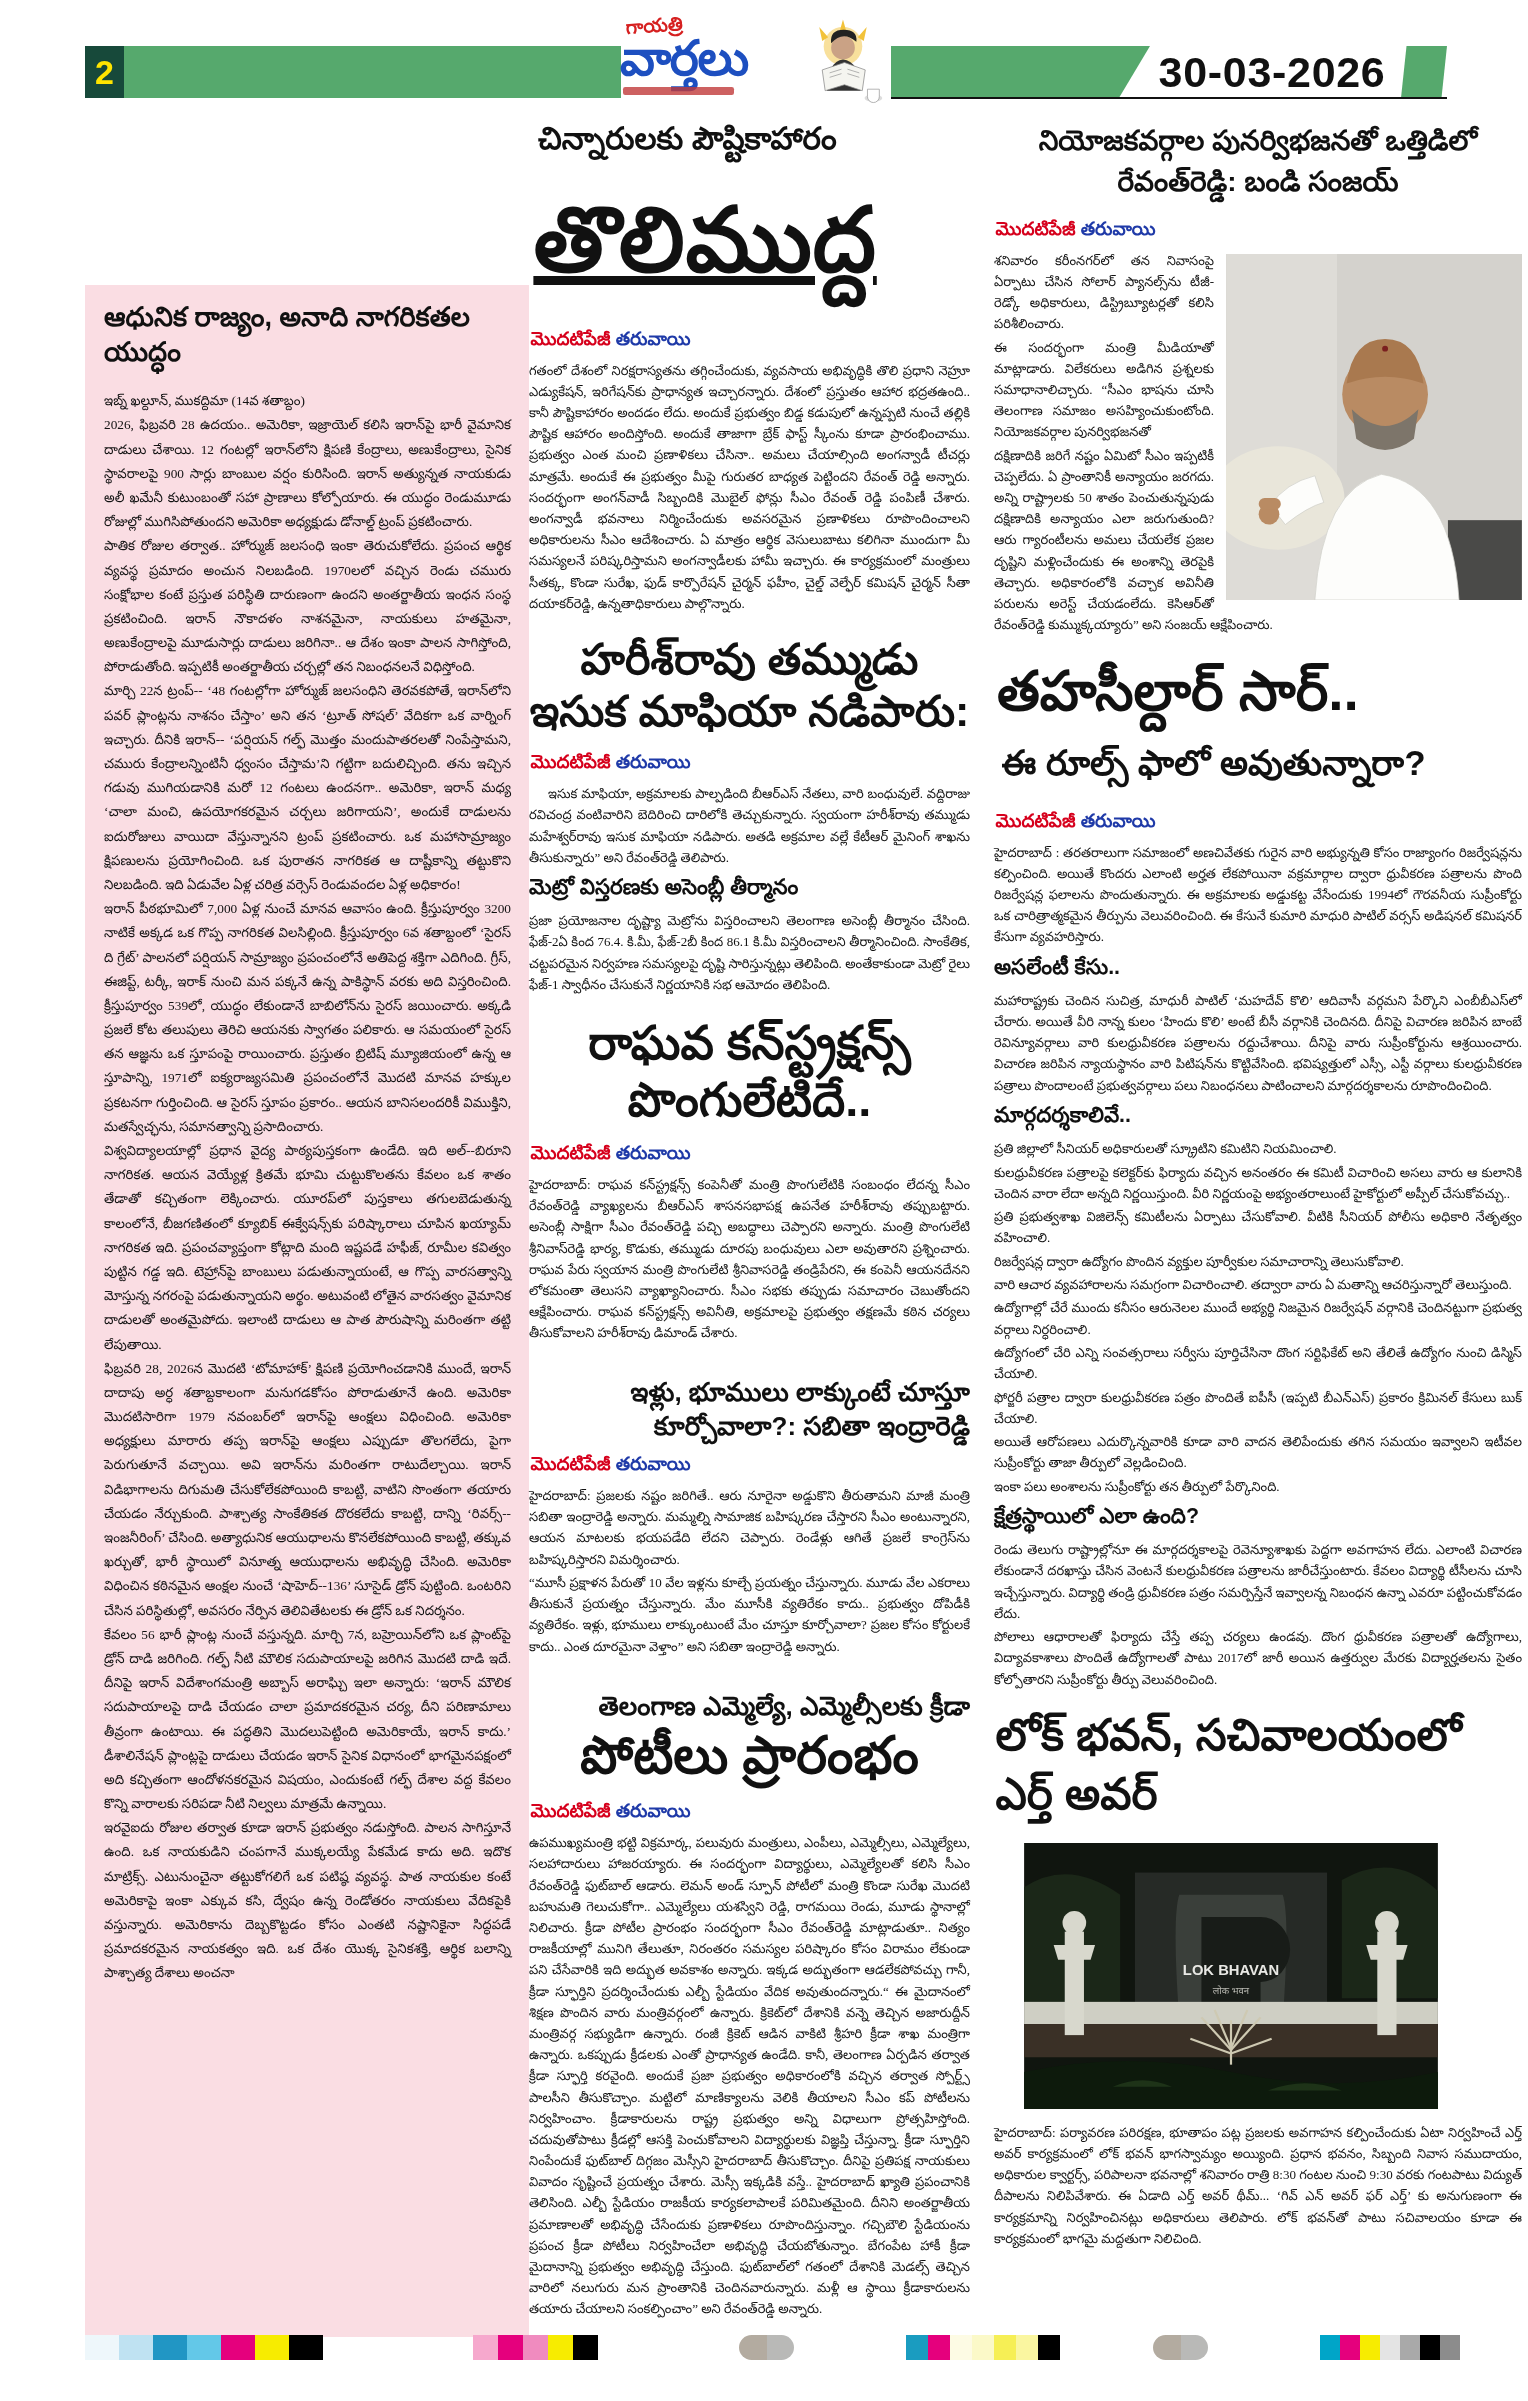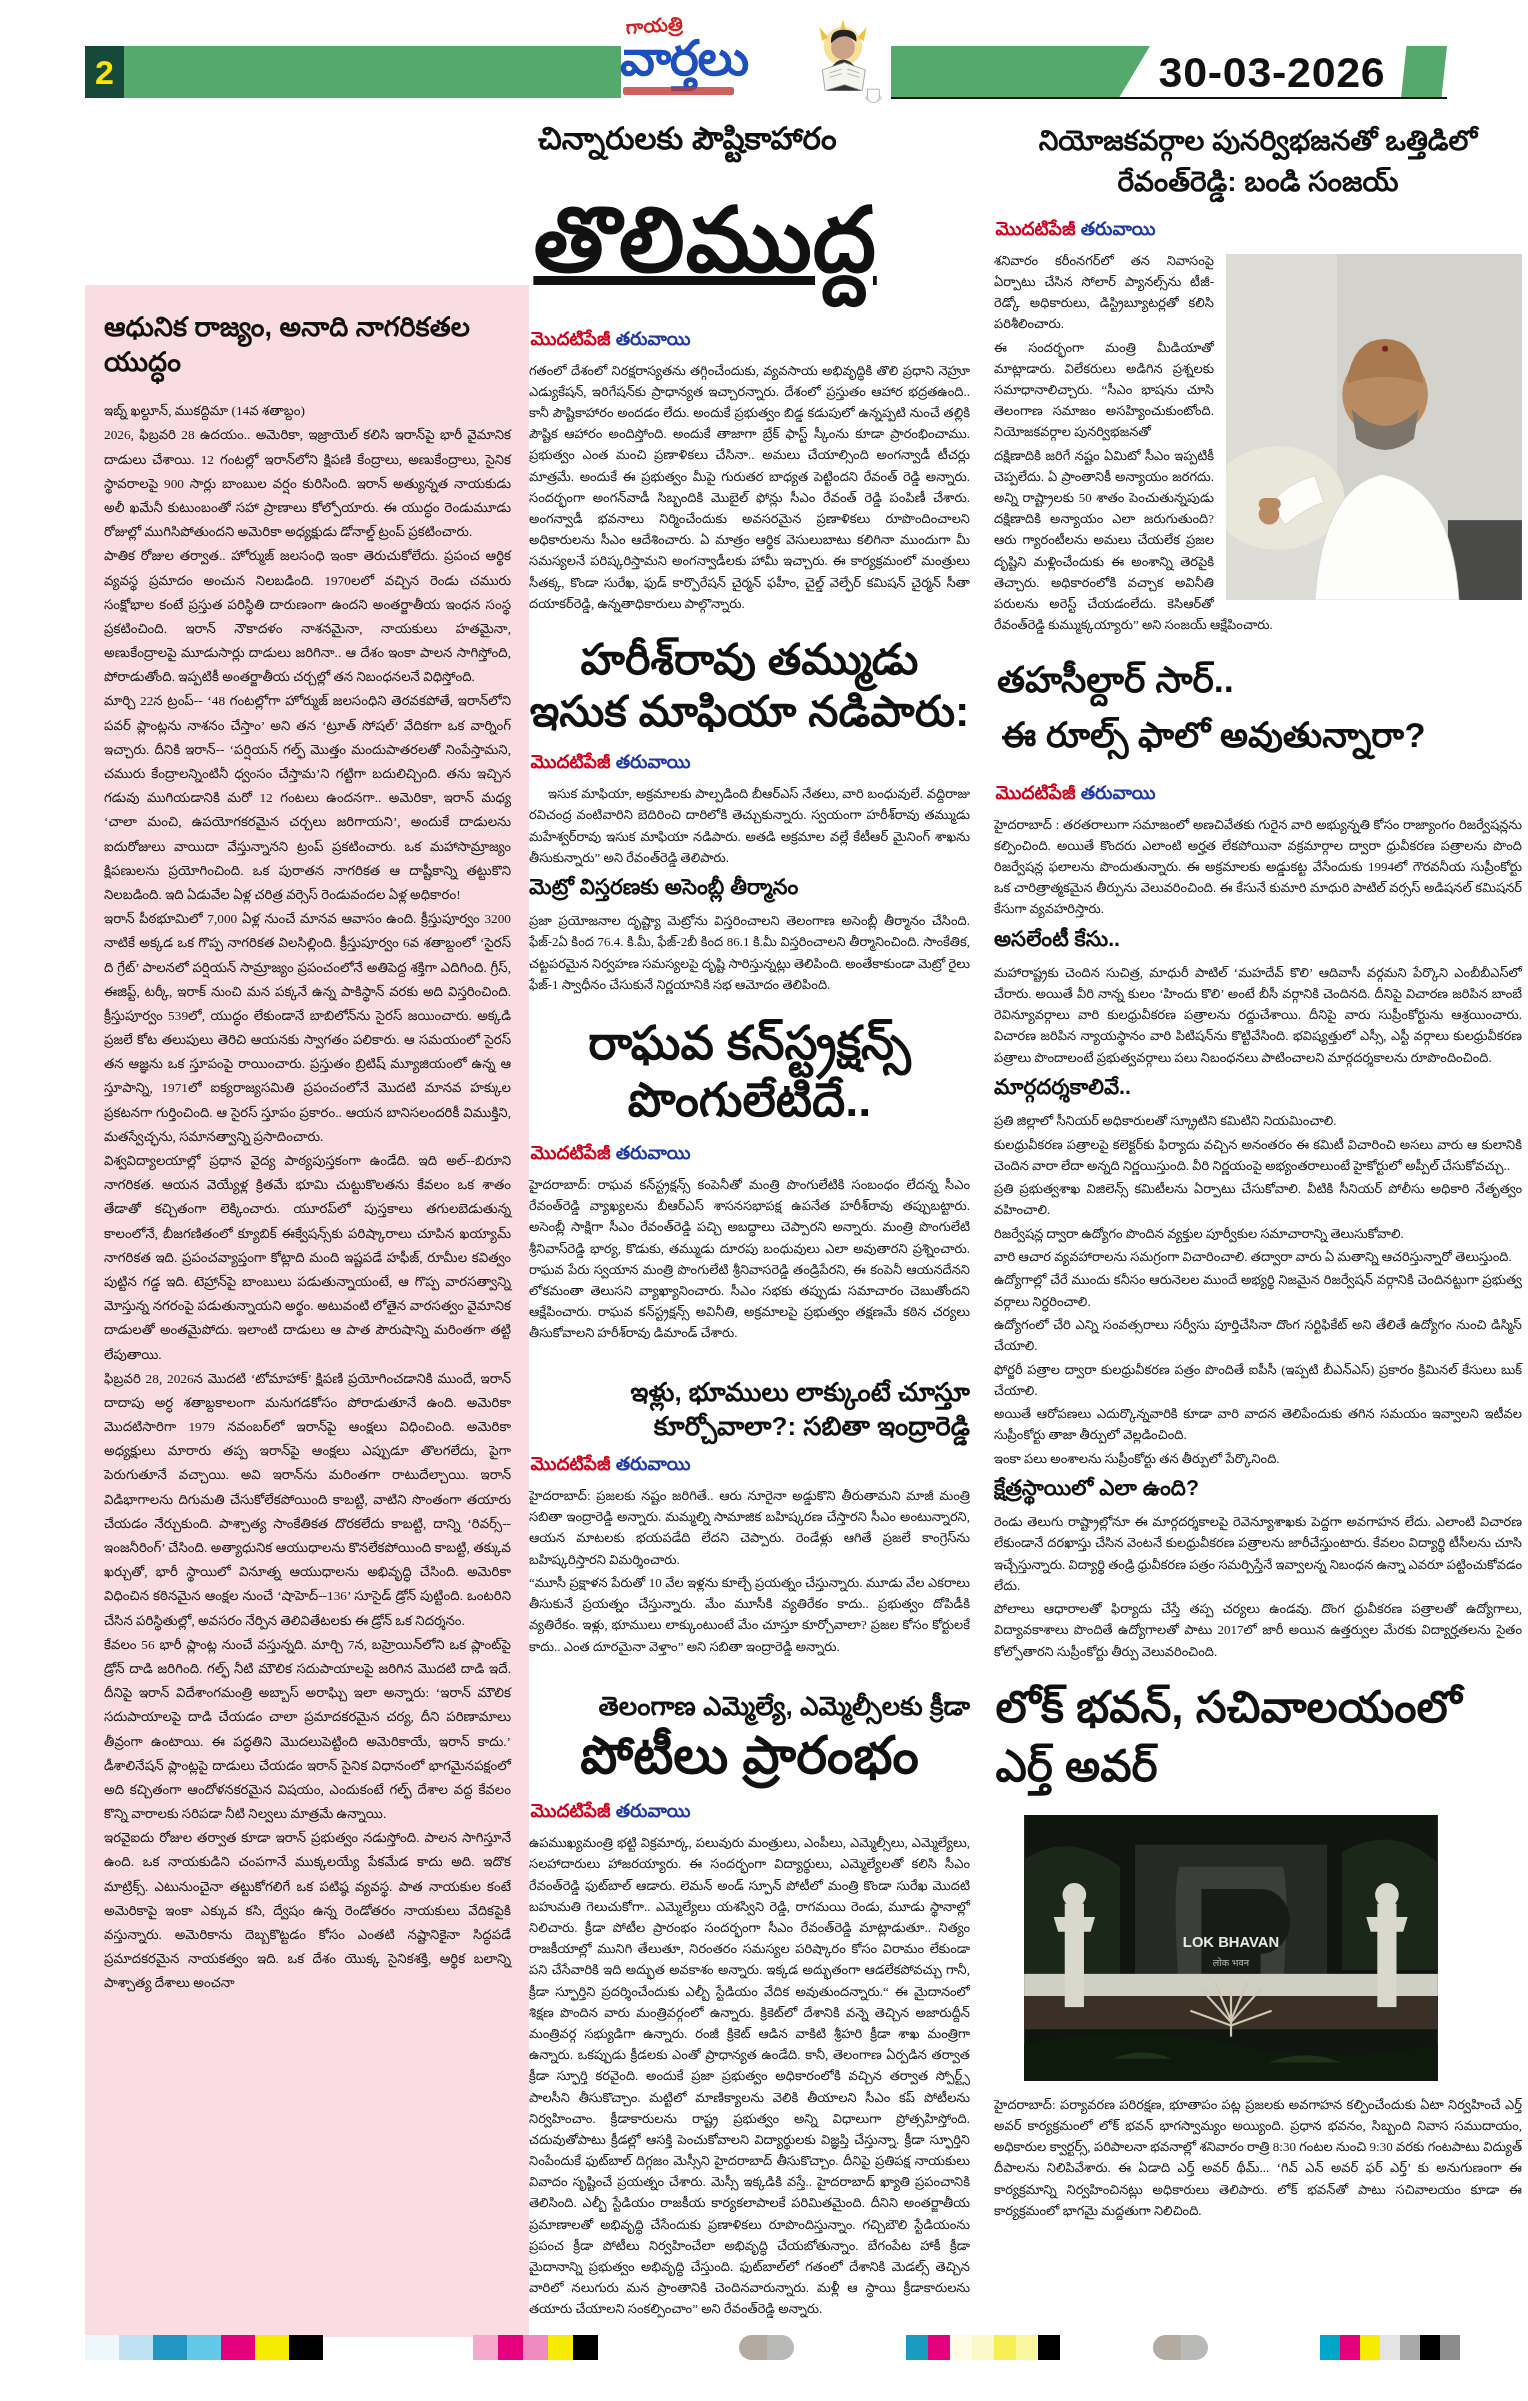--- a/index.html
+++ b/index.html
@@ -19,40 +19,40 @@
         clip-path:polygon(0 0,100% 0,88% 100%,0 100%);}
   .date-para2{position:absolute;left:1401px;top:46px;width:46px;height:52px;background:#56a96d;
         clip-path:polygon(12% 0,100% 0,88% 100%,0 100%);}
   .date-line{position:absolute;left:891px;top:97px;width:556px;height:2.2px;background:#111;}
   .date-text{position:absolute;left:1150px;top:46px;width:244px;height:52px;display:flex;align-items:center;justify-content:center;
         font-family:"Liberation Sans",sans-serif;font-weight:900;font-size:43px;letter-spacing:0.7px;}
   
   .ed-label{position:absolute;left:85px;top:104px;width:429px;height:181px;background:#571c87;color:#fff;
         display:flex;align-items:center;justify-content:center;font-size:71px;font-weight:bold;font-style:italic;}
   .ed-panel{position:absolute;left:85px;top:285px;width:444px;height:2052px;background:#fadde3;
-        box-sizing:border-box;padding:25px 18px 15px 19px;}
+        box-sizing:border-box;padding:15px 18px 15px 19px;}
   .ed-head{font-size:27px;font-weight:900;line-height:1.3;margin:0 0 19px 0;font-family:"Liberation Sans",sans-serif;}
   .ed-body p{margin:0;font-size:13.3px;line-height:1.82;text-align:justify;}
   
   .col{position:absolute;box-sizing:border-box;}
   .mid{left:529px;top:111px;width:441px;}
   .right{left:994px;top:111px;width:528px;}
   .kicker{font-size:31px;font-weight:900;font-family:"Liberation Sans",sans-serif;margin:10.4px 0 25px 9px;}
   .mega-head{font-size:90px;font-weight:900;font-family:"Liberation Sans",sans-serif;margin:0 0 13.3px 4.4px;letter-spacing:0.7px;text-decoration:underline;}
   .h-big{font-size:43px;line-height:1.22;font-weight:900;font-family:"Liberation Sans",sans-serif;text-align:center;margin:19px 0 13.3px;}
   .h-med{font-size:26px;line-height:1.3;font-weight:900;font-family:"Liberation Sans",sans-serif;text-align:right;margin:33px 0 9px;}
   .byline{margin:1.5px 0 6px 1.5px;font-size:18.5px;font-weight:bold;font-family:"Liberation Sans",sans-serif;}
   .byline .r{color:#d6001c;} .byline .b{color:#1f3aa8;}
   .body-text p{margin:0 0 2.2px;font-size:13px;line-height:1.63;text-align:justify;text-indent:19px;}
   .body-text.noind p{text-indent:0;}
   .subhead{font-size:21.4px;font-weight:900;font-family:"Liberation Sans",sans-serif;margin:7.4px 0 6px;} 
   
   .r-headline{font-size:28px;font-weight:900;line-height:1.45;font-family:"Liberation Sans",sans-serif;text-align:center;margin:10.4px 0 15px;}
   .photo-right{float:right;width:296px;height:346px;margin:4.4px 0 7.4px 12px;background:#cfcdc8;}
-  .t-head{font-size:36px;font-weight:900;font-family:"Liberation Sans",sans-serif;margin:21px 0 6px 3px;}
+  .t-head{font-size:55px;font-weight:900;font-family:"Liberation Sans",sans-serif;margin:21px 0 6px 3px;}
   .t-sub{font-size:35px;font-weight:900;font-family:"Liberation Sans",sans-serif;margin:0 0 18px 7.4px;}
   .e-head{font-size:44px;font-weight:900;line-height:1.35;font-family:"Liberation Sans",sans-serif;margin:15px 0 19px 1.5px;}
   .bldg{width:414px;height:266px;margin:4.4px 0 13.3px 30px;display:block;}
   
   .marks{position:absolute;top:2335px;height:25px;}
   .sw{display:inline-block;width:34px;height:25px;margin:0;vertical-align:top;}
   .capsule{position:absolute;top:2335px;width:55px;height:25px;border-radius:12.6px;overflow:hidden;}
   .capsule .half{display:inline-block;width:50%;height:100%;vertical-align:top;}
 </style>
 </head>

